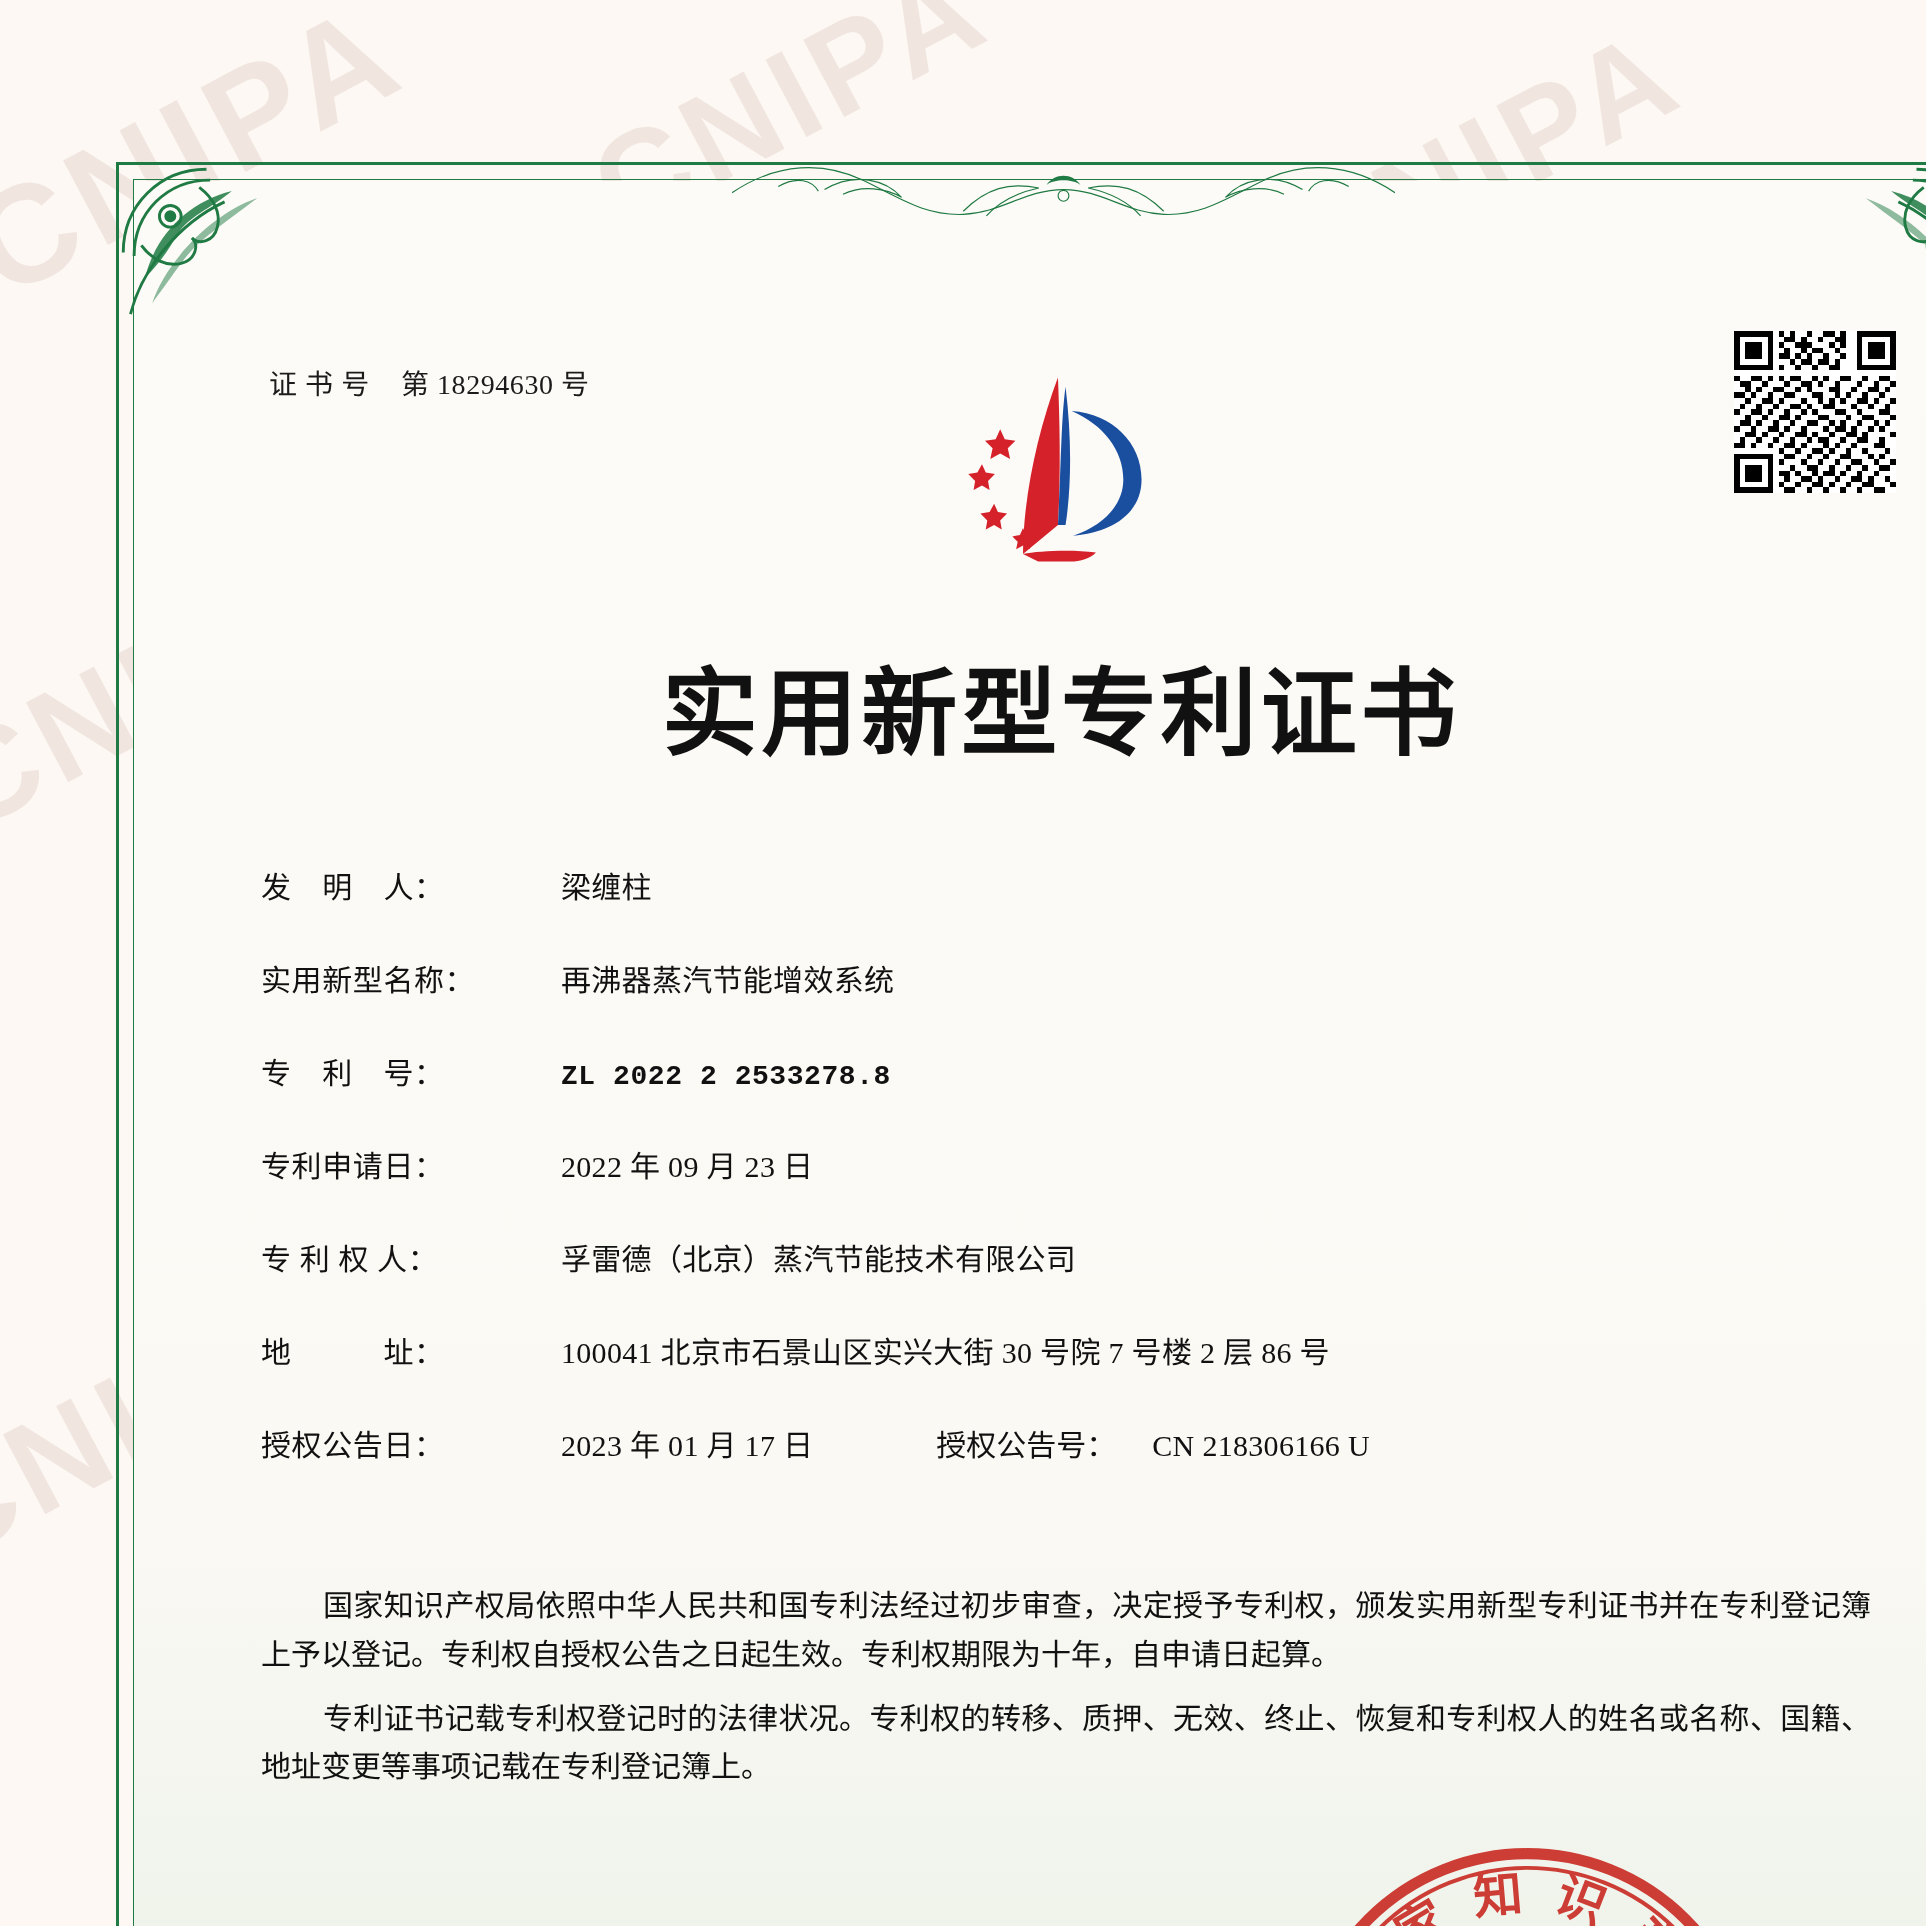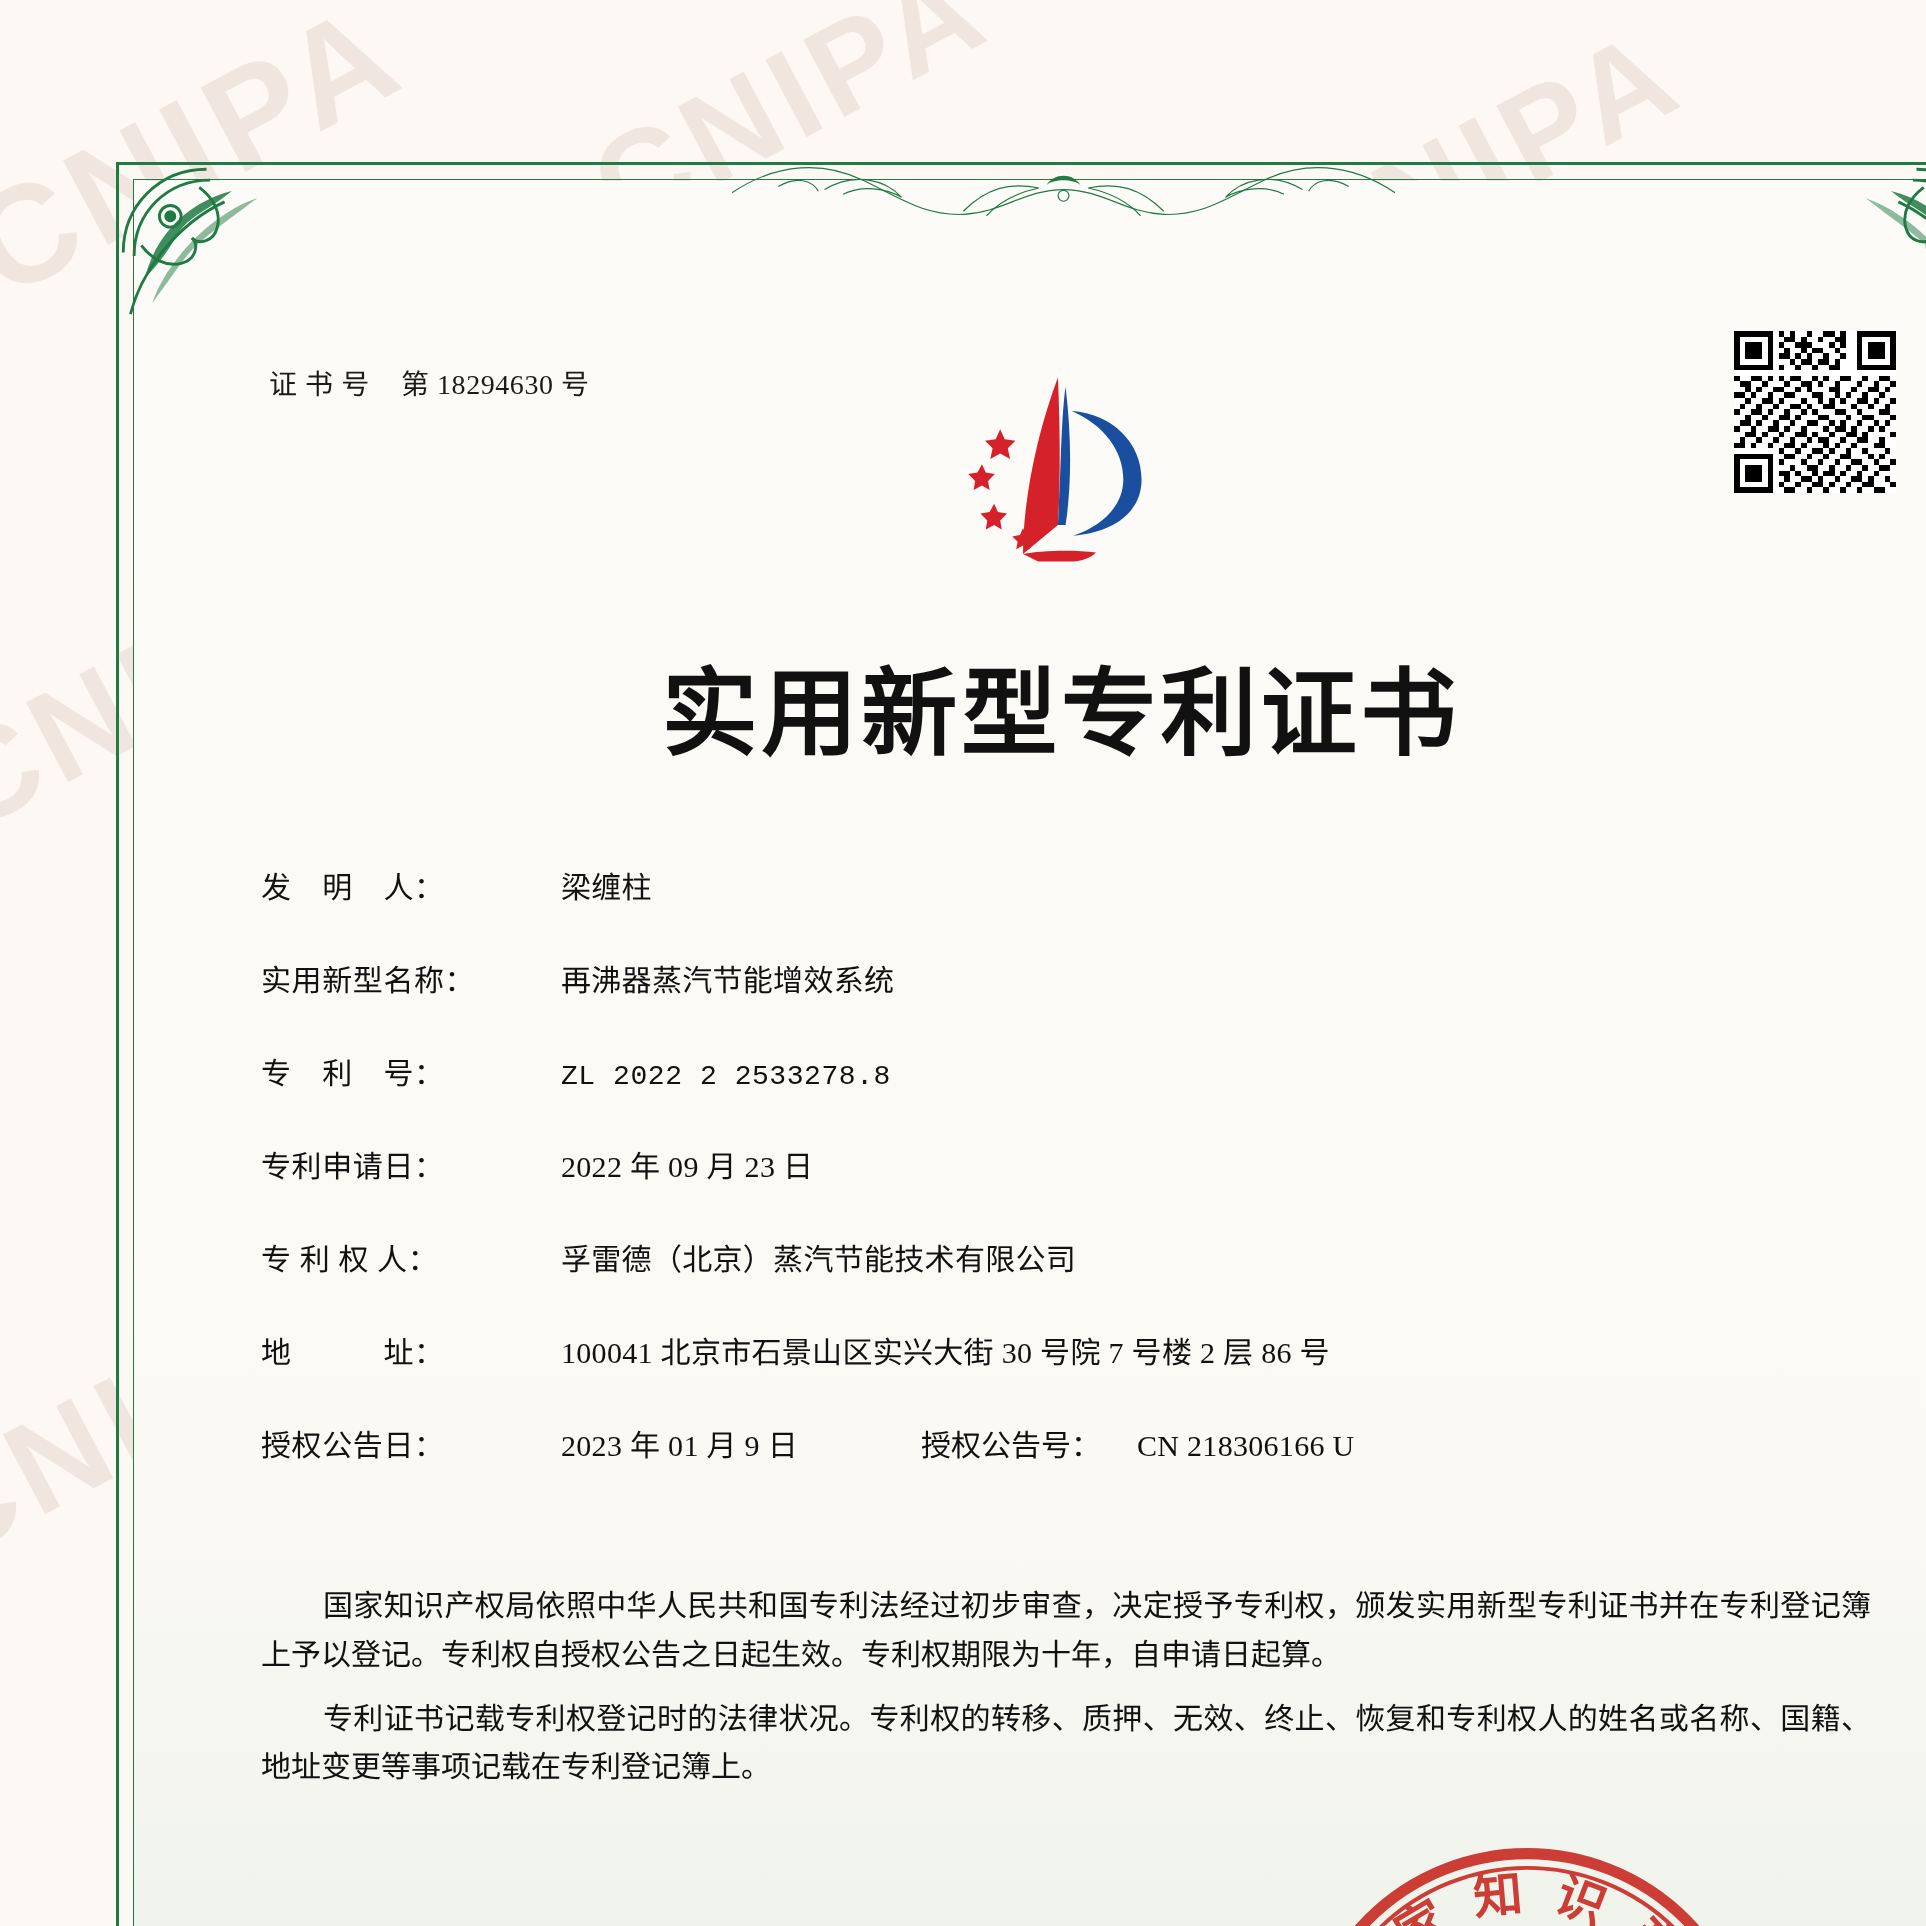--- a/index.html
+++ b/index.html
@@ -159,20 +159,21 @@
   .f-label {
     display: inline-block;
     width: 300px;
     letter-spacing: .02em;
   }
   .f-value { letter-spacing: .01em; }
   .f-value.mono {
     font-family: "Liberation Mono", "DejaVu Sans Mono", monospace;
     font-size: 28px;
     letter-spacing: .02em;
+    font-weight: bold;
   }
   .f-label-2 {
     display:inline-block;
     margin-left: 123px;
     width: 216px;
   }
 
   .paras {
     position: absolute;
     left: 127px;
@@ -537,21 +538,21 @@
       <div class="field-row">
         <span class="f-label">专 利 权 人：</span>
         <span class="f-value">孚雷德（北京）蒸汽节能技术有限公司</span>
       </div>
       <div class="field-row">
         <span class="f-label">地　　　址：</span>
         <span class="f-value">100041 北京市石景山区实兴大街 30 号院 7 号楼 2 层 86 号</span>
       </div>
       <div class="field-row">
         <span class="f-label">授权公告日：</span>
-        <span class="f-value">2023 年 01 月 9 日</span>
+        <span class="f-value">2023 年 01 月 17 日</span>
         <span class="f-label-2">授权公告号：</span>
         <span class="f-value">CN 218306166 U</span>
       </div>
     </div>
 
     <div class="paras">
       <div class="para">国家知识产权局依照中华人民共和国专利法经过初步审查，决定授予专利权，颁发实用新型专利证书并在专利登记簿上予以登记。专利权自授权公告之日起生效。专利权期限为十年，自申请日起算。</div>
       <div class="para">专利证书记载专利权登记时的法律状况。专利权的转移、质押、无效、终止、恢复和专利权人的姓名或名称、国籍、地址变更等事项记载在专利登记簿上。</div>
     </div>
 

